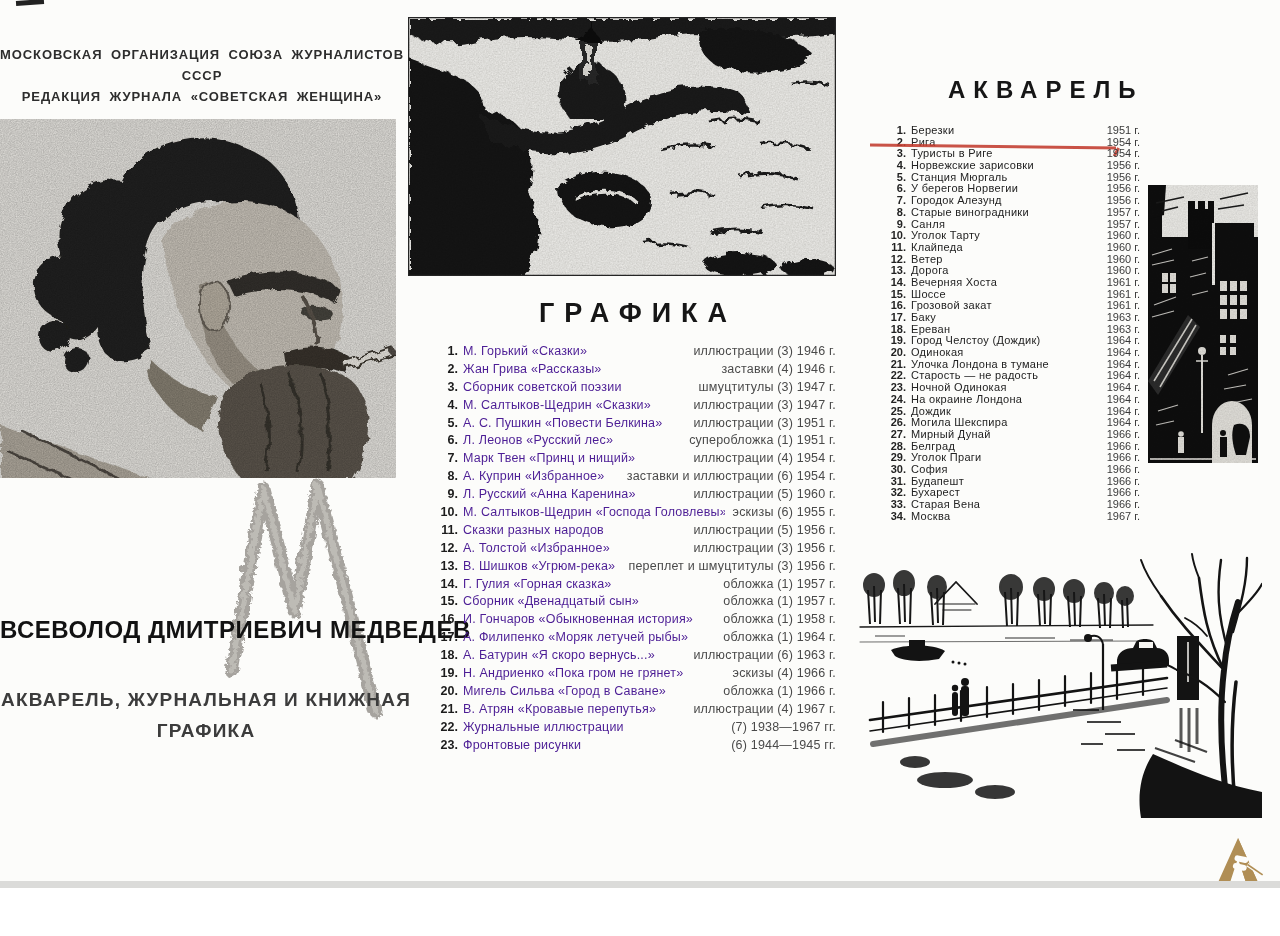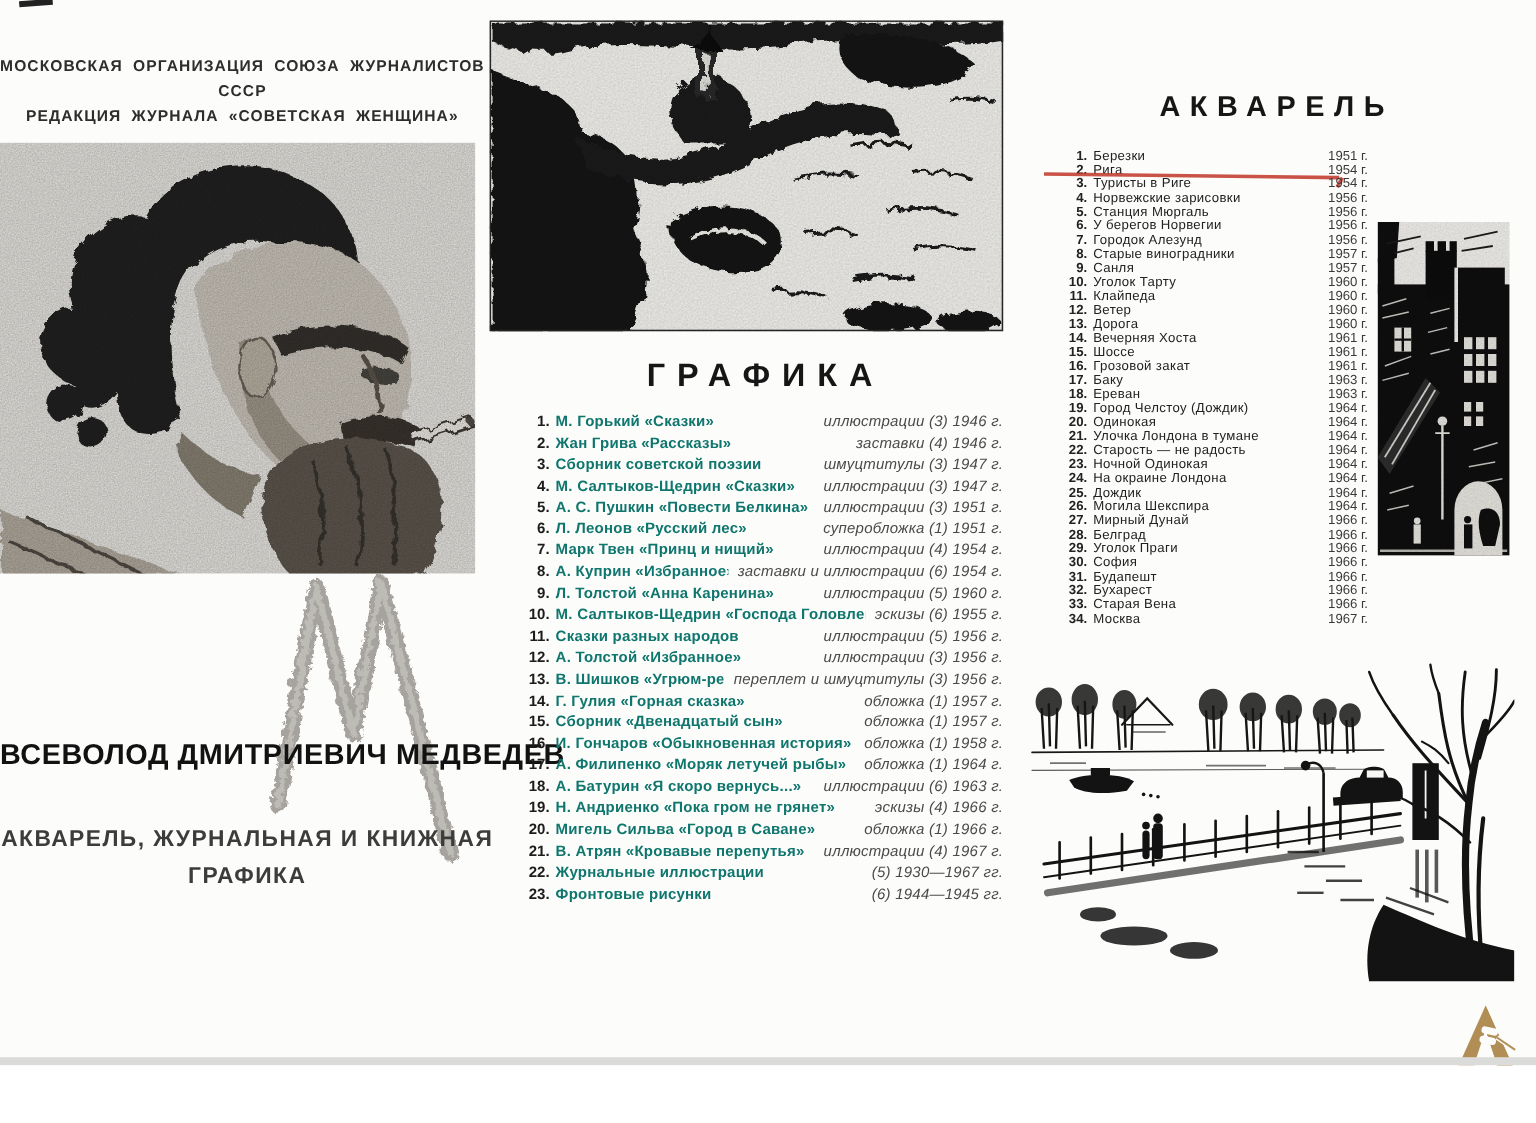--- a/index.html
+++ b/index.html
@@ -39,26 +39,26 @@
   .seascape{position:absolute; left:408px; top:17px; width:428px; height:259px;}
 
   
   .graphics-title{
     position:absolute; left:430px; top:298px; width:406px; text-align:center;
     font-size:27px; font-weight:700; letter-spacing:10px; text-indent:10px; color:#161616;
   }
   .graphics-list{position:absolute; left:432px; top:344px; width:404px;}
   .g-row{display:flex; align-items:baseline; height:17.9px; font-size:12.5px; white-space:nowrap;}
   .g-num{flex:none; width:26px; text-align:right; padding-right:5px; font-weight:700; color:#1c1c1c;}
-  .g-title{font-weight:700; color:#0f766e; letter-spacing:0.2px; overflow:hidden;}
-  .g-tail{margin-left:auto; padding-left:8px; color:#4a4a4a; letter-spacing:0.2px;font-style:italic;}
+  .g-title{font-weight:400; color:#4c1d95; letter-spacing:0.2px; overflow:hidden;}
+  .g-tail{margin-left:auto; padding-left:8px; color:#4a4a4a; letter-spacing:0.2px;}
 
   
   .watercolor-title{
-    position:absolute; left:940px; top:76px; width:240px; text-align:center;
+    position:absolute; left:940px; top:76px; width:240px; text-align:left;
     font-size:24px; font-weight:700; letter-spacing:8px; text-indent:8px; color:#161616;
   }
   .watercolor-list{position:absolute; left:882px; top:124px; width:258px;}
   .w-row{position:relative; display:flex; align-items:baseline; height:11.7px; font-size:11px; white-space:nowrap;}
   .w-num{flex:none; width:24px; text-align:right; padding-right:5px; font-weight:700; color:#222;}
   .w-title{font-weight:400; color:#222; letter-spacing:0.3px;}
   .w-year{margin-left:auto; color:#3a3a3a;}
   .red-line{
     display:none; position:absolute; left:-12px; top:9px; width:246px; height:3px;
     background:var(--accent-red); transform:rotate(0.7deg); opacity:0.88; pointer-events:none;
@@ -235,21 +235,21 @@
       </div>
 
       <div class="g-row">
         <span class="g-num">8.</span>
         <span class="g-title">А. Куприн «Избранное»</span>
         <span class="g-tail">заставки и иллюстрации (6) 1954 г.</span>
       </div>
 
       <div class="g-row">
         <span class="g-num">9.</span>
-        <span class="g-title">Л. Толстой «Анна Каренина»</span>
+        <span class="g-title">Л. Русский «Анна Каренина»</span>
         <span class="g-tail">иллюстрации (5) 1960 г.</span>
       </div>
 
       <div class="g-row">
         <span class="g-num">10.</span>
         <span class="g-title">М. Салтыков-Щедрин «Господа Головлевы»</span>
         <span class="g-tail">эскизы (6) 1955 г.</span>
       </div>
 
       <div class="g-row">
@@ -314,21 +314,21 @@
 
       <div class="g-row">
         <span class="g-num">21.</span>
         <span class="g-title">В. Атрян «Кровавые перепутья»</span>
         <span class="g-tail">иллюстрации (4) 1967 г.</span>
       </div>
 
       <div class="g-row">
         <span class="g-num">22.</span>
         <span class="g-title">Журнальные иллюстрации</span>
-        <span class="g-tail">(5) 1930—1967 гг.</span>
+        <span class="g-tail">(7) 1938—1967 гг.</span>
       </div>
 
       <div class="g-row">
         <span class="g-num">23.</span>
         <span class="g-title">Фронтовые рисунки</span>
         <span class="g-tail">(6) 1944—1945 гг.</span>
       </div>
     </div>
 
   <div class="watercolor-title">АКВАРЕЛЬ</div>

